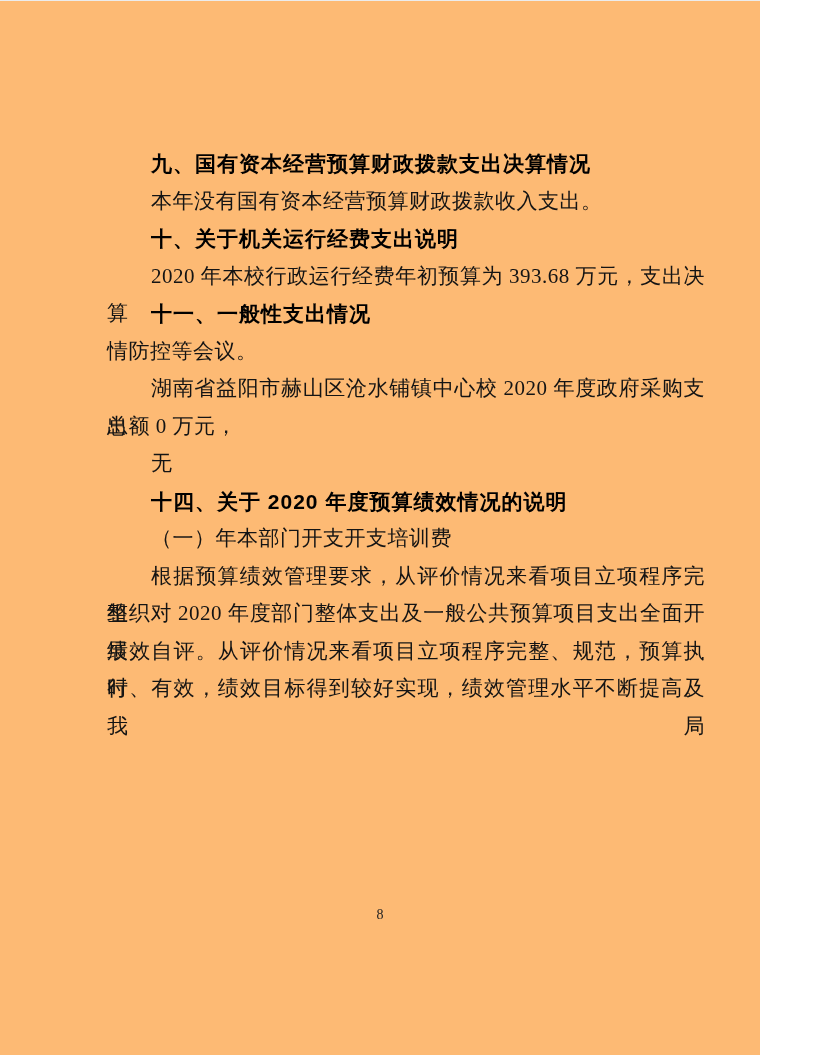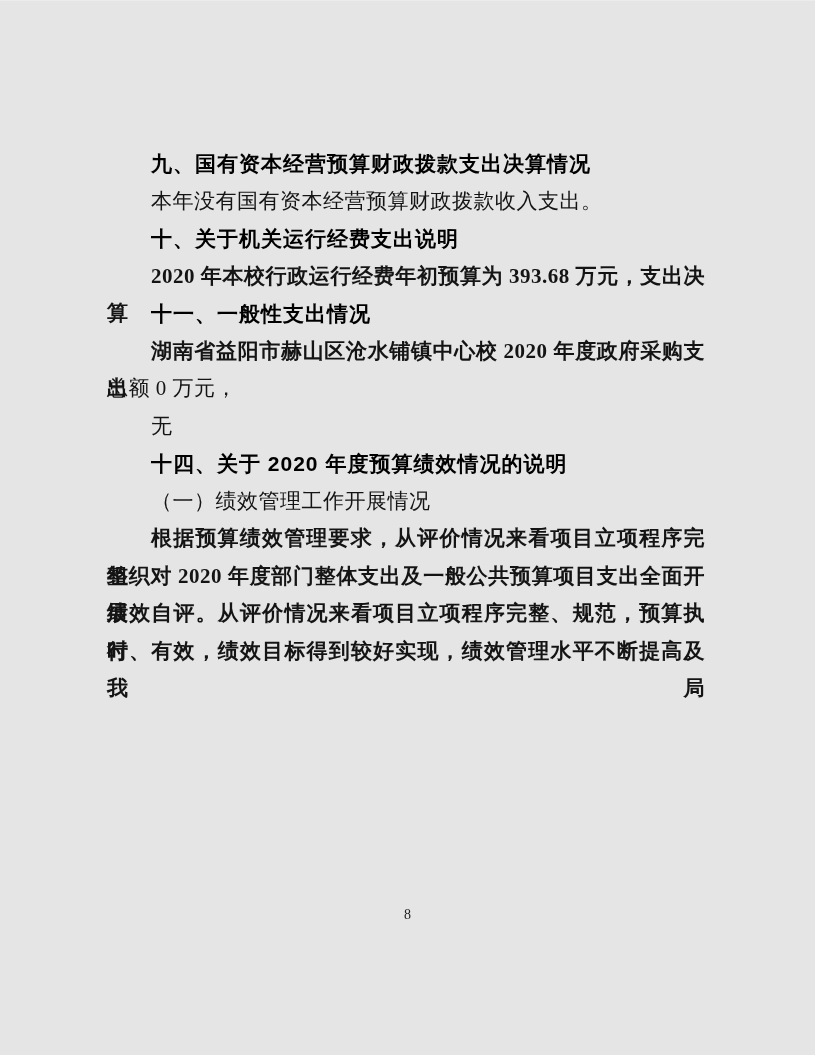--- a/index.html
+++ b/index.html
@@ -2,25 +2,26 @@
 <html lang="zh"><head>
 <meta charset="utf-8">
 <style>
   html, body {
     margin: 0;
     padding: 0;
     background: #ffffff;
   }
   .page {
     position: relative;
-    width: 815px;
+    width: 752px;
     height: 1055px;
-    background: #e5e5e5;
+    background: #fdba74;
     border-top: 1px solid #ececec;
     overflow: hidden;
+    padding-left: 8px;
   }
   .text-block {
     position: absolute;
     left: 107px;
     top: 144px;
     width: 598px;
   }
   .line {
     font-family: "Liberation Serif", "DejaVu Serif", serif;
     font-size: 21px;
@@ -36,21 +37,20 @@
     color: #000000;
     letter-spacing: 1px;
   }
   .line.indent {
     text-indent: 44px;
   }
   .line.justify {
     text-align: justify;
     text-align-last: justify;
     text-justify: inter-character;
-    font-weight: bold;
   }
   .page-number {
     position: absolute;
     left: 0;
     top: 906px;
     width: 100%;
     text-align: center;
     font-family: "Liberation Serif", "DejaVu Serif", serif;
     font-size: 14px;
     color: #222222;
@@ -59,24 +59,25 @@
 </head>
 <body>
 
 <div class="page">
   <div class="text-block">
       <div class="line heading indent">九、国有资本经营预算财政拨款支出决算情况</div>
       <div class="line indent">本年没有国有资本经营预算财政拨款收入支出。</div>
       <div class="line heading indent">十、关于机关运行经费支出说明</div>
       <div class="line indent justify">2020 年本校行政运行经费年初预算为 393.68 万元，支出决算</div>
       <div class="line heading indent">十一、一般性支出情况</div>
+      <div class="line">情防控等会议。</div>
       <div class="line indent justify">湖南省益阳市赫山区沧水铺镇中心校 2020 年度政府采购支出</div>
       <div class="line">总额 0 万元，</div>
       <div class="line indent">无</div>
       <div class="line heading indent">十四、关于 2020 年度预算绩效情况的说明</div>
-      <div class="line indent">（一）绩效管理工作开展情况</div>
+      <div class="line indent">（一）年本部门开支开支培训费</div>
       <div class="line indent justify">根据预算绩效管理要求，从评价情况来看项目立项程序完整</div>
       <div class="line justify">组织对 2020 年度部门整体支出及一般公共预算项目支出全面开展</div>
       <div class="line justify">绩效自评。从评价情况来看项目立项程序完整、规范，预算执行及</div>
       <div class="line justify">时、有效，绩效目标得到较好实现，绩效管理水平不断提高。我局</div>
     </div>
   <div class="page-number">8</div>
 </div>
 
 </body></html>

